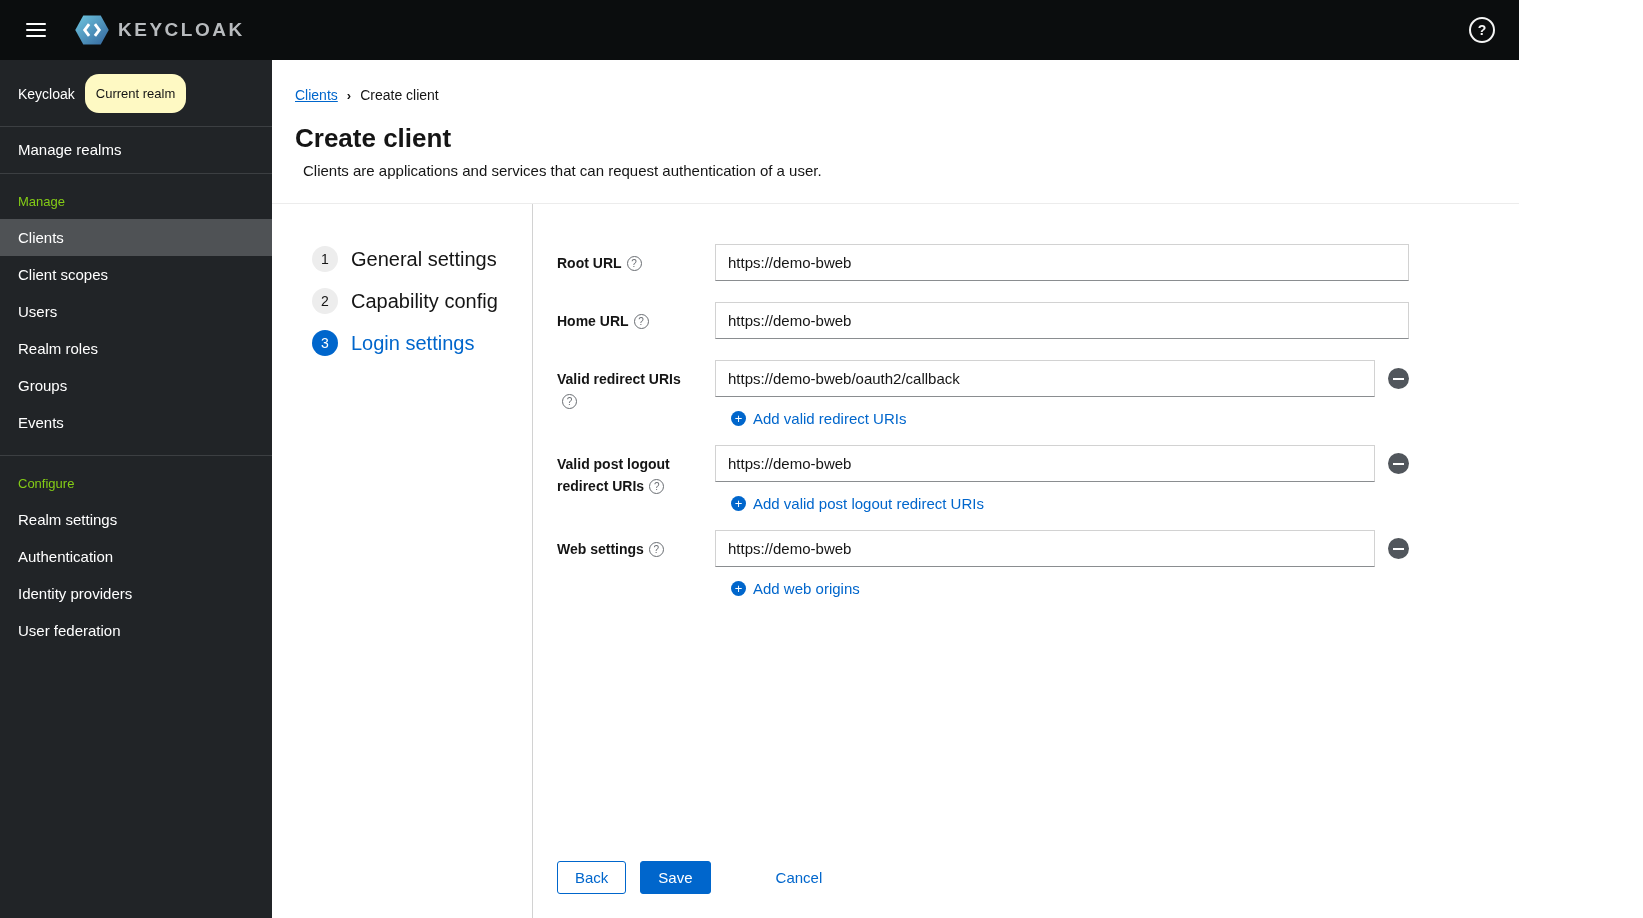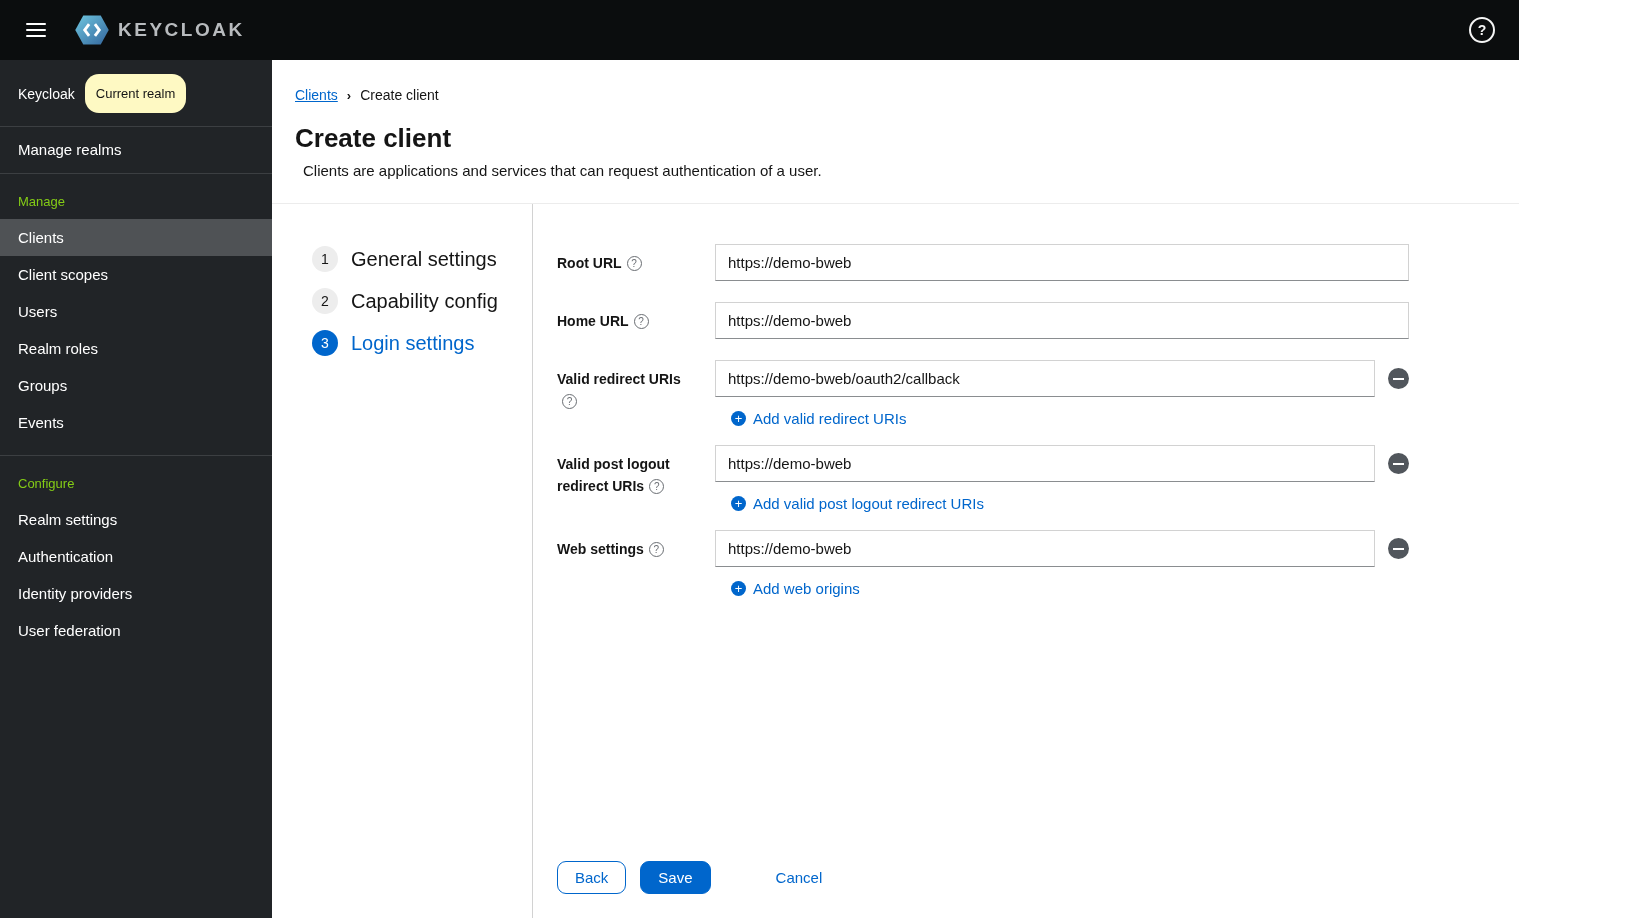--- a/index.html
+++ b/index.html
@@ -58,21 +58,21 @@
   .input-wrap { display:flex; align-items:center; }
   .text-input { flex:1; height:37px; border:1px solid #d2d2d2; border-bottom-color:#8a8d90; padding:0 12px; font-size:15px; color:#151515; font-family:"Liberation Sans", sans-serif; background:#fff; min-width:0; }
   .remove-btn { width:21px; height:21px; border-radius:50%; background:#51565c; border:none; margin-left:13px; flex:none; display:flex; align-items:center; justify-content:center; cursor:pointer; }
   .remove-btn i { display:block; width:11px; height:2px; background:#fff; }
   .add-link { display:inline-flex; align-items:center; gap:7px; margin:13px 0 8px 16px; color:#0066cc; font-size:15px; background:none; border:none; cursor:pointer; font-family:"Liberation Sans", sans-serif; }
   .plus-circle { width:15px; height:15px; border-radius:50%; background:#0066cc; color:#fff; font-size:13px; line-height:15px; text-align:center; display:inline-block; }
   .field-group { margin-bottom:10px; }
 
   
   .wizard-footer { margin-top:auto; display:flex; align-items:center; padding-top:24px; }
-  .btn { font-size:15px; padding:7px 17px; border-radius:9px; cursor:pointer; font-family:"Liberation Sans", sans-serif; }
+  .btn { font-size:15px; padding:7px 17px; border-radius:3px; cursor:pointer; font-family:"Liberation Sans", sans-serif; }
   .btn-secondary { background:#fff; border:1px solid #0066cc; color:#0066cc; }
   .btn-primary { background:#0066cc; border:1px solid #0066cc; color:#fff; margin-left:14px; }
   .btn-link { background:none; border:none; color:#0066cc; margin-left:48px; }
 </style>
 </head>
 <body>
 
 <div class="app">
 
   <header class="topbar">

